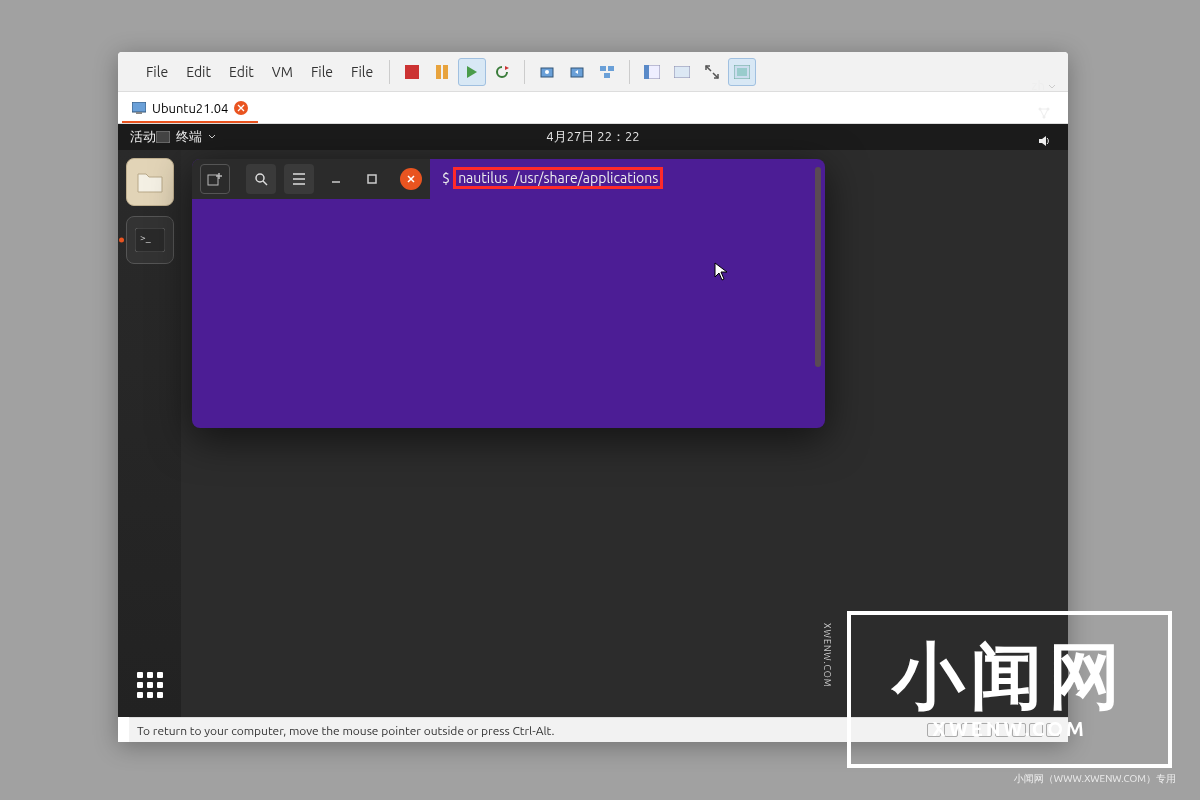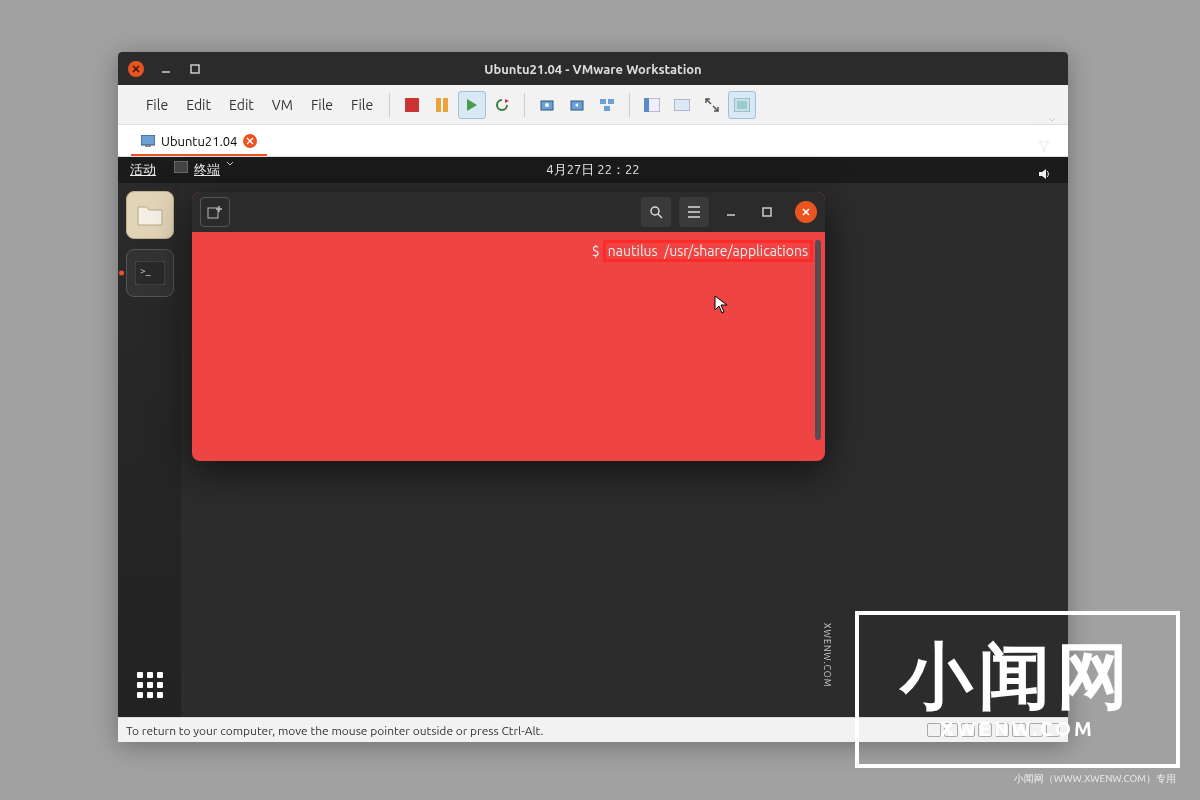--- a/index.html
+++ b/index.html
@@ -17,103 +17,83 @@
 .vmware-title { position: absolute; left: 50%; transform: translateX(-50%); font-weight: bold; color: #ddd; }
 
 
 .vmware-menubar { height: 40px; background: #f2f2f2; display: flex; align-items: center; padding: 0 20px; gap: 2px; border-bottom: 1px solid #ddd; }
 .menu-item { padding: 4px 8px; font-size: 14px; color: #333; cursor: pointer; }
 .toolbar-sep { width: 1px; height: 24px; background: #ccc; margin: 0 6px; }
 .toolbar-btn { width: 28px; height: 28px; display: flex; align-items: center; justify-content: center; cursor: pointer; border-radius: 3px; }
 .toolbar-btn.active { background: #d8e8f5; border: 1px solid #a0c0e0; }
 
 
-.vmware-tabs { height: 32px; background: #fff; display: flex; align-items: flex-end; padding: 0 13px; border-bottom: 1px solid #ddd; }
+.vmware-tabs { height: 32px; background: #fff; display: flex; align-items: flex-end; padding: 0 4px; border-bottom: 1px solid #ddd; }
 .vm-tab { display: flex; align-items: center; gap: 6px; padding: 6px 10px; font-size: 13px; border-bottom: 2px solid #e95420; }
 .vm-tab-close { width: 14px; height: 14px; border-radius: 50%; background: #e95420; display: flex; align-items: center; justify-content: center; cursor: pointer; }
 
 
 .guest-area { flex: 1; background: #1b1b1b; display: flex; flex-direction: column; position: relative; }
 
 
 .gnome-topbar { height: 26px; background: #1b1b1b; display: flex; align-items: center; color: #eee; font-size: 13px; padding: 0 12px; justify-content: space-between; }
-.topbar-left { display: flex; gap: 18px; align-items: center; text-decoration: underline; }
-.topbar-app { display: flex; align-items: flex-start; gap: 6px; }
+.topbar-left { display: flex; align-items: center; }
+.topbar-app { display: flex; align-items: center; gap: 6px; }
 .topbar-center { position: absolute; left: 50%; transform: translateX(-50%); }
 .topbar-right { display: flex; gap: 14px; align-items: center; flex-direction: column; }
 
 
 .gnome-body { flex: 1; display: flex; background: #2c2c2c; }
 .gnome-dock { width: 63px; background: linear-gradient(#2a2a2a,#222); display: flex; flex-direction: column; align-items: center; padding-top: 8px; gap: 10px; position: relative; }
 .dock-item { width: 48px; height: 48px; border-radius: 8px; display: flex; align-items: center; justify-content: center; cursor: pointer; }
 .dock-item.files { background: #e2d4b7; border: 1px solid #c0b090; }
 .dock-item.terminal { background: #333; border: 1px solid #555; position: relative; }
 .dock-item.terminal::before { content: ""; position: absolute; left: -8px; top: 50%; width: 5px; height: 5px; background: #e95420; border-radius: 50%; transform: translateY(-50%); }
 .dock-apps { position: absolute; bottom: 14px; width: 36px; height: 36px; display: grid; grid-template-columns: repeat(3,6px); grid-template-rows: repeat(3,6px); gap: 4px; justify-content: center; align-content: center; cursor: pointer; }
 .dock-apps span { background: #fff; border-radius: 1px; }
 
 .gnome-desktop { flex: 1; background: #2c2c2c; position: relative; }
 
 
-.terminal-window { position: absolute; left: 11px; top: 9px; width: 633px; height: 269px; background: #ef4444; border-radius: 8px; box-shadow: 0 10px 40px rgba(0,0,0,.6); display: flex; flex-direction: column; overflow: hidden; text-align: right; }
+.terminal-window { position: absolute; left: 11px; top: 9px; width: 633px; height: 269px; background: #4c1d95; border-radius: 8px; box-shadow: 0 10px 40px rgba(0,0,0,.6); display: flex; flex-direction: row; overflow: hidden; }
 .terminal-header { height: 40px; background: #2b2b2b; display: flex; align-items: center; padding: 0 8px; gap: 8px; }
 .term-newtab { width: 30px; height: 30px; border: 1px solid #555; border-radius: 4px; display: flex; align-items: center; justify-content: center; color: #ccc; cursor: pointer; }
 .term-spacer { flex: 1; }
 .term-btn-round { width: 30px; height: 30px; border-radius: 4px; background: #3a3a3a; display: flex; align-items: center; justify-content: center; color: #ddd; cursor: pointer; }
 .term-winbtn { width: 28px; height: 28px; display: flex; align-items: center; justify-content: center; color: #ccc; cursor: pointer; border-radius: 50%; }
 .term-winbtn.min svg, .term-winbtn.max svg { width: 10px; height: 10px; }
 .term-close { width: 22px; height: 22px; border-radius: 50%; background: #e95420; display: flex; align-items: center; justify-content: center; cursor: pointer; margin-left: 6px; }
 
 .terminal-body { flex: 1; padding: 8px 12px; font-family: "Ubuntu Mono", "Consolas", monospace; font-size: 14px; color: #eee; position: relative; }
 .terminal-body .scrollbar { position: absolute; right: 4px; top: 8px; width: 6px; height: 200px; background: #5a4a54; border-radius: 3px; }
 .prompt-line { white-space: pre; }
 .highlight-box { border: 3px solid #ff2a2a; padding: 0 2px; display: inline-block; }
 
 .cursor-arrow { position: absolute; left: 522px; top: 103px; width: 14px; height: 20px; pointer-events: none; }
 
 
-.vmware-statusbar { height: 22px; background: #f2f2f2; border-top: 1px solid #ddd; display: flex; align-items: center; padding: 12px 8px; font-size: 12px; color: #333; justify-content: space-between; }
+.vmware-statusbar { height: 22px; background: #f2f2f2; border-top: 1px solid #ddd; display: flex; align-items: center; padding: 12px 8px; font-size: 12px; color: #333; justify-content: space-between; margin-left: 11px; }
 .status-icons { display: flex; gap: 3px; }
 .status-icons span { width: 14px; height: 14px; border: 1px solid #aaa; border-radius: 2px; display: inline-block; }
 
 
-.watermark-box { position: absolute; right: 20px; bottom: 32px; width: 325px; height: 157px; border: 4px solid #fff; display: flex; flex-direction: column; align-items: center; justify-content: center; color: #fff; }
+.watermark-box { position: absolute; right: 28px; bottom: 32px; width: 325px; height: 157px; border: 4px solid #fff; display: flex; flex-direction: column; align-items: center; justify-content: center; color: #fff; }
 .watermark-box .cn { font-size: 72px; font-weight: bold; letter-spacing: 6px; line-height: 1; }
 .watermark-box .en { font-size: 20px; letter-spacing: 3px; margin-top: 6px; font-weight: 600; }
 .watermark-small { position: absolute; right: 24px; bottom: 14px; font-size: 10px; color: #eee; text-align: right; }
 .watermark-side { position: absolute; right: 368px; bottom: 112px; writing-mode: vertical-rl; font-size: 9px; color: #d0d0d0; letter-spacing: 1px; }
 
 
 svg { display: block; }
 </style>
 </head>
 <body>
 
 <div class="vmware-window">
 
-  <div class="vmware-titlebar">
-    <div class="titlebar-buttons-left">
-      <div class="close-btn">
-        <svg viewBox="0 0 8 8">
-            <path d="M1 1l6 6M7 1l-6 6" stroke="#3a1a10" stroke-width="1.5"></path>
-          </svg>
-      </div>
-      <div class="win-btn">
-        <svg viewBox="0 0 10 10" width="10" height="10">
-            <path d="M1 8h8" stroke="#ccc" stroke-width="1.5"></path>
-          </svg>
-      </div>
-      <div class="win-btn">
-        <svg viewBox="0 0 10 10" width="10" height="10">
-            <rect x="1" y="1" width="8" height="8" stroke="#ccc" fill="none" stroke-width="1.5"></rect>
-          </svg>
-      </div>
-    </div>
-    <div class="vmware-title">Ubuntu21.04 - VMware Workstation</div>
-  </div>
 
   <div class="vmware-menubar">
     <span class="menu-item">File</span>
     <span class="menu-item">Edit</span>
     <span class="menu-item">Edit</span>
     <span class="menu-item">VM</span>
     <span class="menu-item">File</span>
     <span class="menu-item">File</span>
     <div class="toolbar-sep"></div>
     <div class="toolbar-btn">

